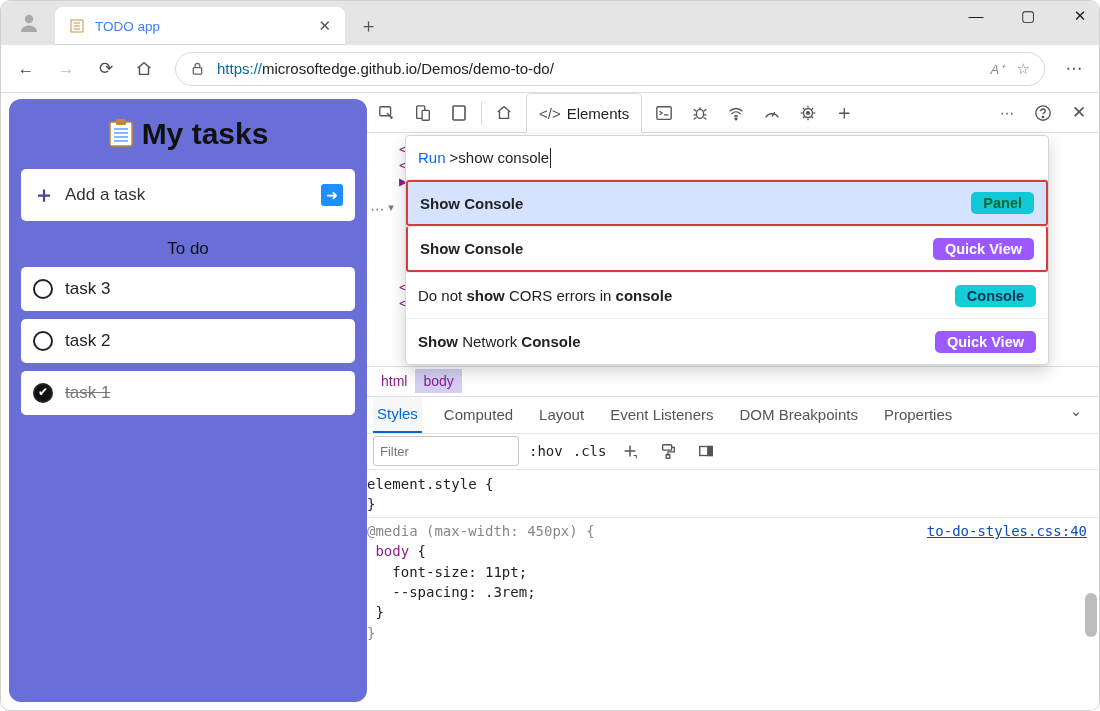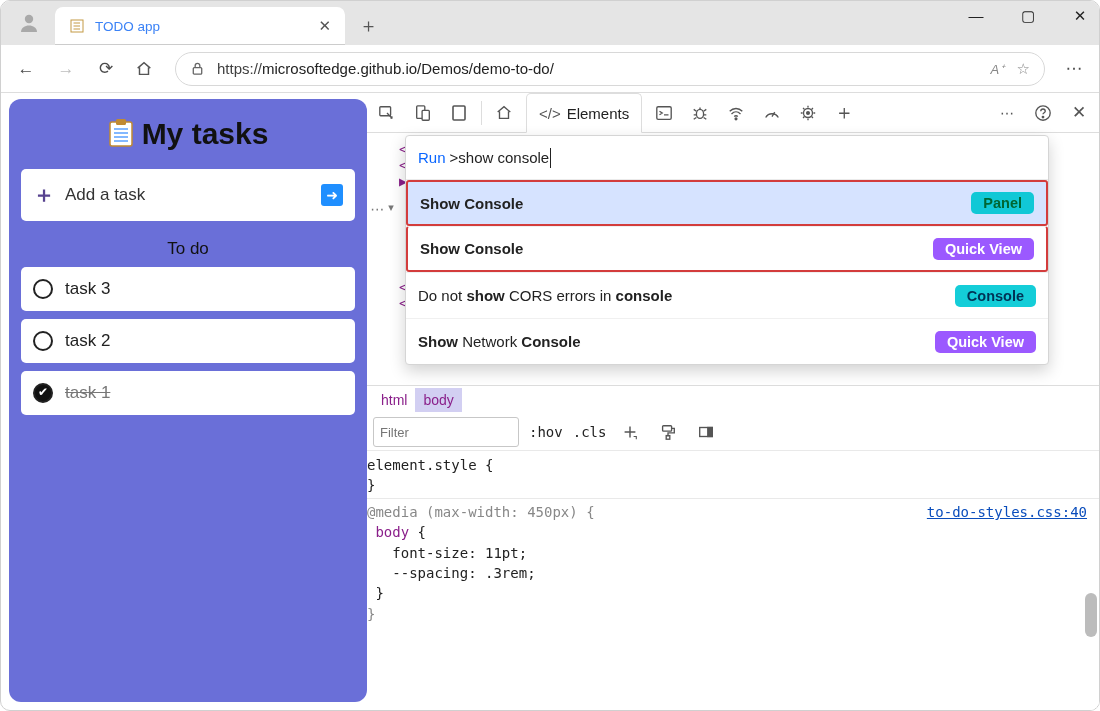--- a/index.html
+++ b/index.html
@@ -14,21 +14,21 @@
   .tab-x{ color:#555; font-size:15px;}
   .newtab{ margin:12px 0 0 14px; color:#555; font-size:19px; }
   .win-controls{ position:absolute; right:8px; top:6px; display:flex; gap:30px; color:#222; font-size:15px;}
   .win-controls span{ width:22px; text-align:center;}
   
   .navbar{ height:48px; display:flex; align-items:center; padding:0 14px; gap:18px; border-bottom:1px solid #ddd;}
   .nav-icn{ color:#4b4b4b; width:22px; text-align:center; font-size:17px;}
   .nav-icn.disabled{ color:#bdbdbd;}
   .urlbox{ flex:1; height:34px; background:#fff; border:1px solid #d8d8d8; border-radius:18px; display:flex; align-items:center; padding:0 14px; gap:12px; color:#777; font-size:15px;}
   .urlbox .lock{ color:#666;}
-  .url-secure{ color:#404040;margin-top:22px;}
+  .url-secure{ color:#0369a1;margin-top:22px;}
   .url-host{ color:#222;}
   .urlspacer{flex:1;}
   .urlA{ font-size:13px; color:#888; letter-spacing:.5px;}
   
   .content{ position:absolute; top:92px; bottom:0; left:0; right:0; display:flex;}
   
   .app{ width:358px; margin:6px 0 8px 8px; background:#6a6fd8; border-radius:12px; padding:12px 12px; color:#fff;}
   .app h1{ margin:6px 0 18px; text-align:center; color:#111; font-size:30px; font-weight:800;}
   .clip{ display:inline-block; vertical-align:-4px; margin-right:8px;}
   .addbox{ background:#fff; border-radius:5px; height:52px; display:flex; align-items:center; padding:0 12px; color:#333; font-size:17px;}
@@ -289,20 +289,29 @@
             <span class="badge b-qv">Quick View</span>
           </div>
         </div>
       </div>
 
       <div class="crumb">
         <span>html</span>
         <span class="cur">body</span>
       </div>
 
+      <div class="stabs">
+        <div class="stab act">Styles</div>
+        <div class="stab">Computed</div>
+        <div class="stab">Layout</div>
+        <div class="stab">Event Listeners</div>
+        <div class="stab">DOM Breakpoints</div>
+        <div class="stab">Properties</div>
+        <span style="margin-left:auto;display:flex;align-items:center;padding-right:6px;" class="dt-icn">⌄</span>
+      </div>
 
       <div class="srow">
         <input class="filterbox" placeholder="Filter" style="">
         <span class="mono">:hov</span>
         <span class="mono">.cls</span>
         <span class="dt-icn">
             <svg width="18" height="18" viewBox="0 0 20 20" stroke="#555" stroke-width="1.6" fill="none">
               <path d="M10 4v12M4 10h12"></path>
               <path d="M14 15h3v3" stroke-width="1.2"></path>
             </svg>

